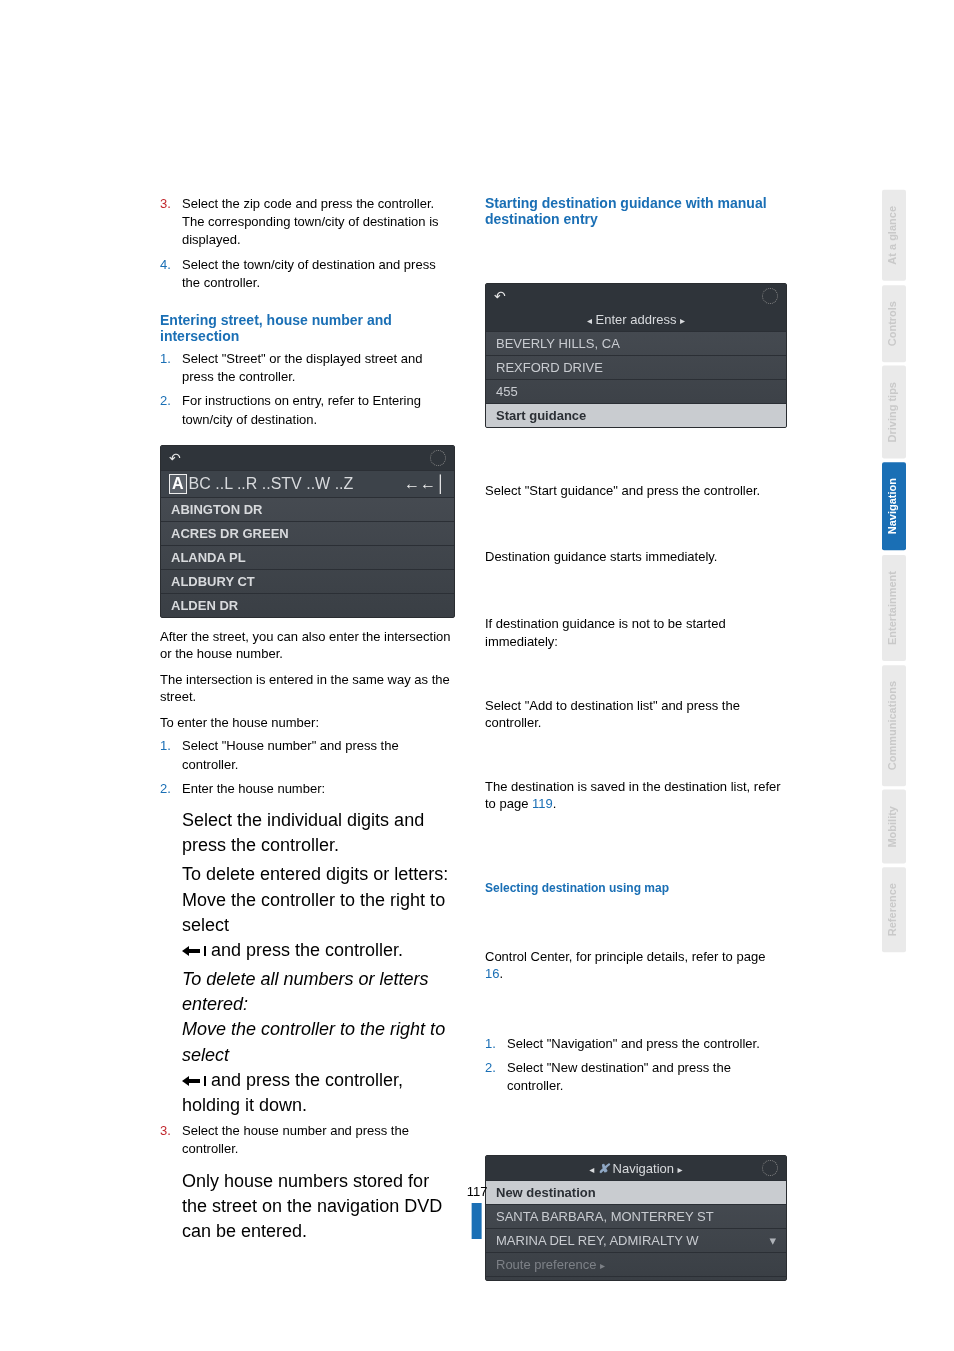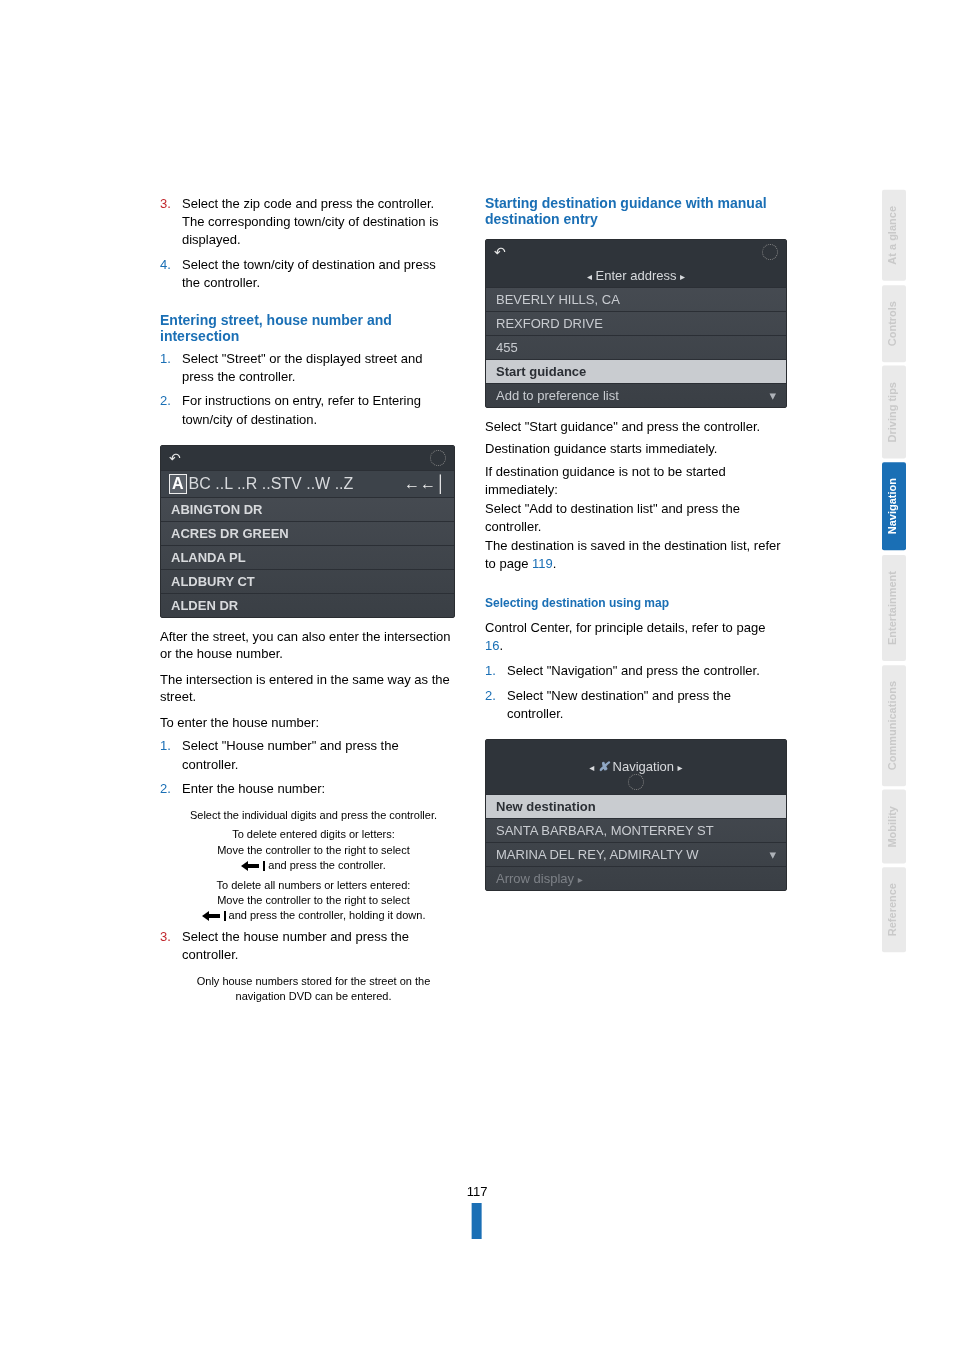--- a/index.html
+++ b/index.html
@@ -20,21 +20,21 @@
     display: flex;
     gap: 30px;
   }
   .col {
     width: 290px;
     flex: 0 0 290px;
     display: flex;
     flex-direction: column;
   }
   .col-left { width: 295px; flex:0 0 295px;}
-  .col-right { width: 302px; flex:0 0 302px;}
+  .col-right { width: 302px; flex:0 0 302px;gap:44px;}
   .body-text {
     font-size: 13px;
     line-height: 1.35;
     color: #000;
   }
   ol.num-list {
     list-style: none;
     padding: 0;
     margin: 0 0 4px 0;
   }
@@ -47,25 +47,24 @@
   }
   ol.num-list > li .num {
     color: #1a6fb5;
     font-weight: normal;
     width: 22px;
     flex: 0 0 22px;
   }
   ol.num-list > li .num.red { color: #c1272d; }
   ol.num-list > li .txt { flex: 1; }
   .sub {
-    font-size: 11px;
+    font-size: 18px;
     line-height: 1.4;
-    margin-left: 12px;
+    margin-left: 22px;
     margin-bottom: 4px;
-    text-align: center;
   }
   .h3-blue {
     color: #1a6fb5;
     font-weight: bold;
     font-size: 14px;
     margin: 10px 0 6px 0;
   }
   .h2-blue {
     color: #1a6fb5;
     font-weight: bold;
@@ -285,21 +284,21 @@
     </ol>
     <div class="sub body-text">Select the individual digits and press the controller.</div>
 
     <div class="sub body-text">
       <span style="white-space:pre-line;">To delete entered digits or letters:
 Move the controller to the right to select</span><br>
       <span class="del-arrow"><span class="bar"></span></span><span> and press the controller.</span>
     </div>
 
     <div class="sub body-text">
-      <span style="white-space:pre-line;">To delete all numbers or letters entered:
+      <span style="white-space:pre-line;font-style:italic;">To delete all numbers or letters entered:
 Move the controller to the right to select</span><br>
       <span class="del-arrow"><span class="bar"></span></span><span> and press the controller, holding it down.</span>
     </div>
 
     <ol class="num-list">
       <li>
           <span class="num red">3.</span>
           <span class="txt">Select the house number and press the controller.</span>
         </li>
     </ol>
@@ -349,37 +348,40 @@
           <span class="num">1.</span>
           <span class="txt">Select "Navigation" and press the controller.</span>
         </li>
       <li>
           <span class="num">2.</span>
           <span class="txt">Select "New destination" and press the controller.</span>
         </li>
     </ol>
 
     <div class="screenshot">
-      <div class="ss-title-row" style="display:flex;justify-content:space-between;align-items:center;padding:4px 8px;flex-direction:column;">
+      <div class="ss-title-row" style="display:flex;justify-content:space-between;align-items:center;padding:4px 8px;">
         <span style="visibility:hidden" class="ss-back">↶</span>
         <span>
           <span class="small-arrow">◂</span>
           <span style="color:#8fa7c4;font-style:italic;font-weight:bold;">✘</span>
           <span>Navigation</span>
           <span class="small-arrow">▸</span>
         </span>
         <span class="ss-corner"></span>
       </div>
       <div class="ss-row light">New destination</div>
       <div class="ss-row">SANTA BARBARA, MONTERREY ST</div>
       <div class="ss-row" style="display:flex;justify-content:space-between;">
         <span>MARINA DEL REY, ADMIRALTY W</span>
           <span style="color:#aeb2b8;">▾</span>
       </div>
       <div class="ss-row dim">
+        <span>Route preference</span> <span class="small-arrow">▸</span>
+      </div>
+      <div class="ss-row dim">
         <span>Arrow display</span> <span class="small-arrow">▸</span>
       </div>
     </div>
 
   </div>
 </div>
 
 <div class="footer">
   <div>117</div>
   <div class="bar"></div>

